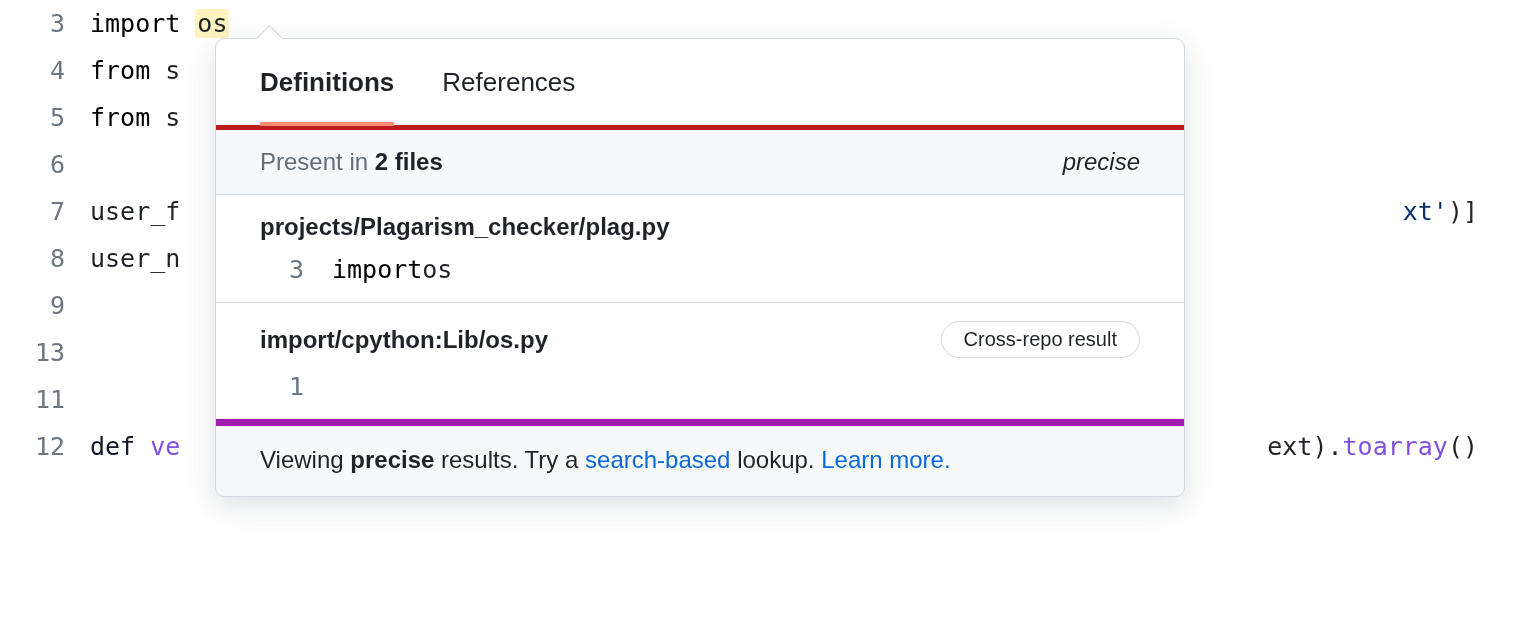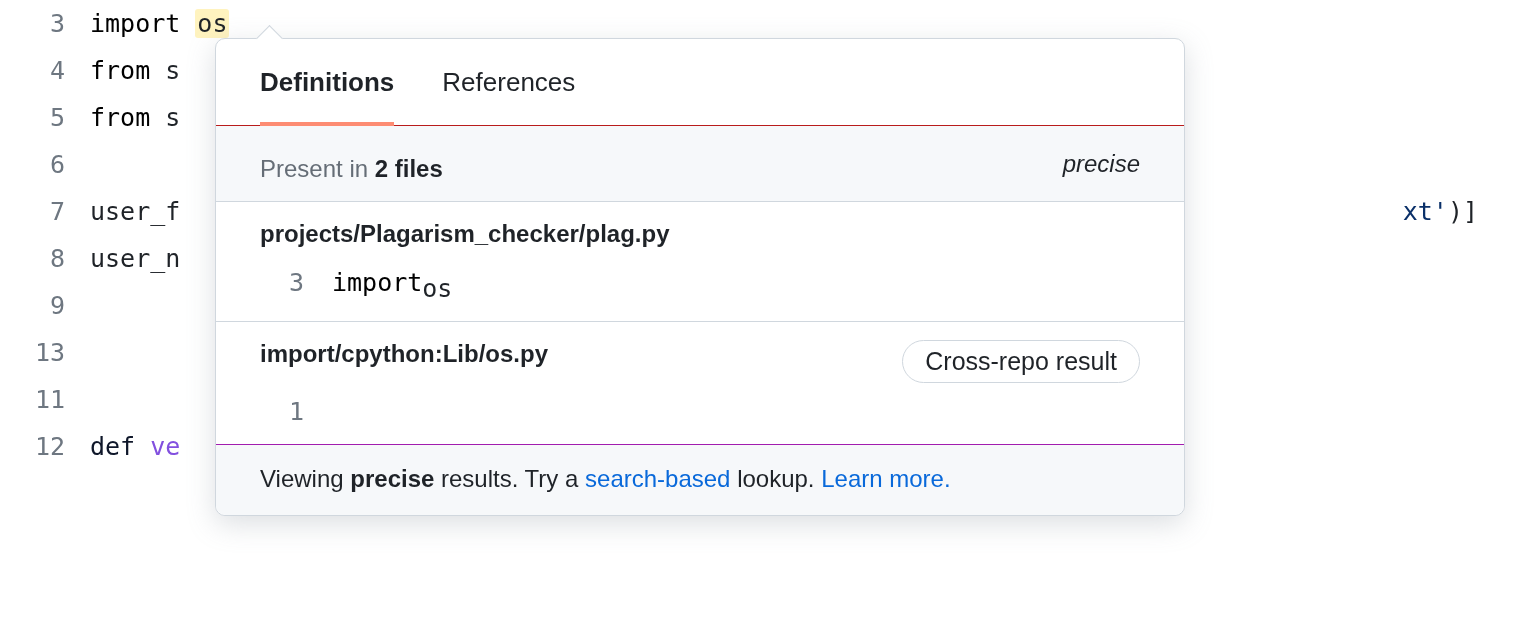--- a/index.html
+++ b/index.html
@@ -33,21 +33,21 @@
   }
   .src {
     flex: 1;
     color: #1f2328;
   }
   .kw-import { color: #000000; }
   .kw-def    { color: #0f172a; }
   .name-fn   { color: #8250df; margin-top: 16px; }
   .name-call { color: #8250df; }
   .string    { color: #0a3069; }
-  .plain     { color: #1f2328; margin-top: 12px; }
+  .plain     { color: #1f2328; }
   .hl-sym {
     background: #fff3bf;
     border-radius: 3px;
     padding: 0 2px;
   }
 
   
   .popover {
     position: absolute;
     left: 215px;
@@ -68,21 +68,21 @@
     height: 18px;
     background: #fff;
     border-left: 1px solid #d0d7de;
     border-top: 1px solid #d0d7de;
     transform: rotate(45deg);
   }
   .tabs {
     display: flex;
     gap: 48px;
     padding: 0 44px;
-    border-bottom: 1px solid #b91c1c;
+    border-bottom: 5px solid #b91c1c;
   }
   .tab {
     padding: 28px 0 24px;
     font-size: 26px;
     color: #1f2328;
     cursor: pointer;
     border-bottom: 4px solid transparent;
     margin-bottom: -1px;
   }
   .tab.active {
@@ -91,38 +91,38 @@
   }
   .summary-row {
     display: flex;
     justify-content: space-between;
     align-items: center;
     padding: 18px 44px;
     background: #f6f8fa;
     border-bottom: 1px solid #d0d7de;
     font-size: 24px;
   }
-  .summary-left { color: #656d76; margin-top: 11px; }
+  .summary-left { color: #656d76; }
   .summary-left .bold { color: #1f2328; font-weight: 600; }
   .summary-right { color: #1f2328; font-style: italic; }
   .result {
     border-bottom: 1px solid #d0d7de;
     padding: 18px 44px 18px;
   }
   .result:last-of-type { border-bottom: none; }
   .result-head {
     display: flex;
     justify-content: space-between;
-    align-items: flex-start;
+    align-items: center;
     font-weight: 700;
     font-size: 24px;
   }
   .badge {
     font-weight: 500;
-    font-size: 25px;
+    font-size: 20px;
     padding: 6px 22px;
     border: 1px solid #d0d7de;
     border-radius: 999px;
     color: #1f2328;
     background: #fff;
   }
   .result-code {
     display: flex;
     align-items: center;
     margin-top: 14px;
@@ -131,21 +131,21 @@
   }
   .result-code .ln {
     width: 72px;
     text-align: right;
     padding-right: 28px;
     color: #6e7781;
   }
   .footer-row {
     background: #f6f8fa;
     padding: 20px 44px 22px;
-    border-top: 1px solid #a21caf;
+    border-top: 7px solid #a21caf;
     font-size: 24px;
     color: #1f2328;
     border-bottom-left-radius: 10px;
     border-bottom-right-radius: 10px;
   }
   .footer-row .bold { font-weight: 700; }
   .footer-row .link { color: #0969da; cursor: pointer; }
 </style>
 </head>
 <body>
@@ -153,21 +153,21 @@
 <div class="code-area" id="code-area">
     <div class="code-line"><div class="gutter">3</div><div class="src"><span class="kw-import">import </span><span class="plain hl-sym">os</span></div></div>
     <div class="code-line"><div class="gutter">4</div><div class="src"><span class="kw-import">from</span><span class="plain"> s</span></div></div>
     <div class="code-line"><div class="gutter">5</div><div class="src"><span class="kw-import">from</span><span class="plain"> s</span></div></div>
     <div class="code-line"><div class="gutter">6</div><div class="src"></div></div>
     <div class="code-line"><div class="gutter">7</div><div class="src"><span class="plain">user_f</span></div><div style="position: relative; padding-right: 50px; font-family: ui-monospace, SFMono-Regular, &quot;SF Mono&quot;, Menlo, Consolas, monospace;"><span class="string">xt'</span><span class="plain">)]</span></div></div>
     <div class="code-line"><div class="gutter">8</div><div class="src"><span class="plain">user_n</span></div></div>
     <div class="code-line"><div class="gutter">9</div><div class="src"></div></div>
     <div class="code-line"><div class="gutter">13</div><div class="src"></div></div>
     <div class="code-line"><div class="gutter">11</div><div class="src"></div></div>
-    <div class="code-line"><div class="gutter">12</div><div class="src"><span class="kw-def">def </span><span class="name-fn">ve</span></div></div>
+    <div class="code-line"><div class="gutter">12</div><div class="src"><span class="kw-def">def </span><span class="name-fn">ve</span></div><div style="position: relative; padding-right: 50px; font-family: ui-monospace, SFMono-Regular, &quot;SF Mono&quot;, Menlo, Consolas, monospace;"><span class="plain">ext).</span><span class="name-call">toarray</span><span class="plain">()</span></div></div>
   </div>
 
 <div class="popover">
   <div class="tabs">
     <div class="tab active">Definitions</div>
     <div class="tab">References</div>
   </div>
   <div class="summary-row">
     <div class="summary-left">
       <span>Present in </span><span class="bold">2 files</span>

